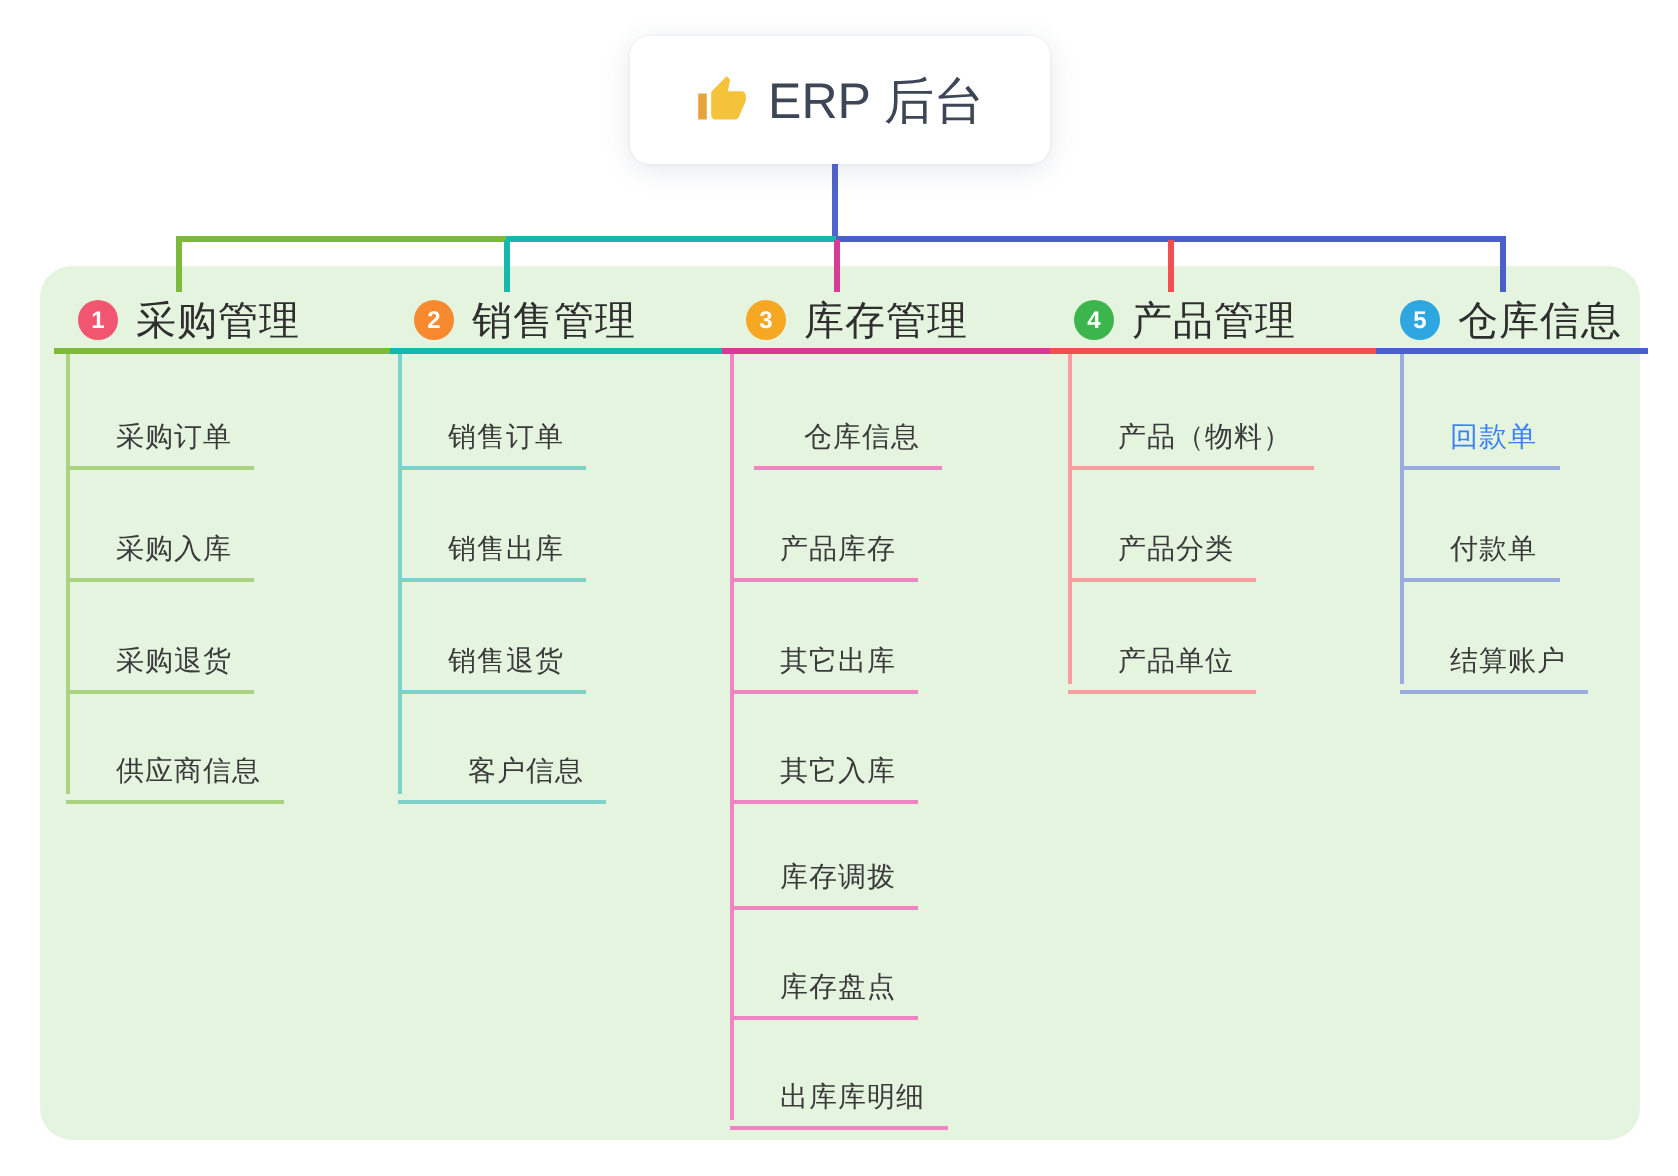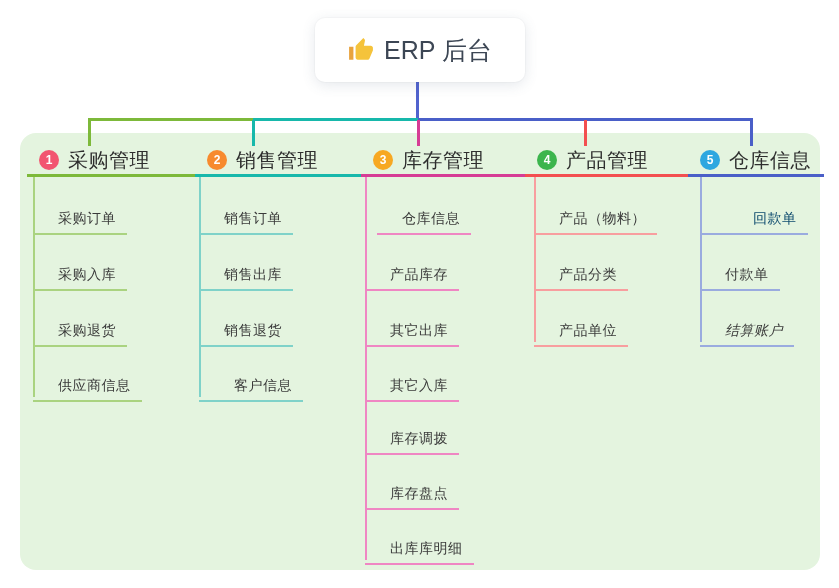--- a/index.html
+++ b/index.html
@@ -123,22 +123,22 @@
       </div>
       <div class="child-item" style="left: 534px; top: 312px; border-bottom-color: rgb(248, 158, 159);">
         <span class="child-label" style="color: rgb(58, 58, 58);">产品单位</span>
       </div>
       <div class="branch-head" style="left: 688px; top: 146px; width: 124px; border-bottom-color: rgb(74, 95, 200);">
         <span class="badge" style="background: rgb(46, 167, 224);">5</span>
         <span class="branch-label">仓库信息</span>
       </div>
       <div class="line" style="left: 700px; top: 177px; width: 2px; height: 165px; background: rgb(154, 171, 223);"></div>
       <div class="child-item" style="left: 700px; top: 200px; border-bottom-color: rgb(154, 171, 223);">
-        <span class="child-label" style="color: #0c4a6e; margin-left: 28px;">回款单</span>
+        <span class="child-label" style="color: #3b82f6;">回款单</span>
       </div>
       <div class="child-item" style="left: 700px; top: 256px; border-bottom-color: rgb(154, 171, 223);">
         <span class="child-label" style="color: rgb(58, 58, 58);">付款单</span>
       </div>
-      <div class="child-item" style="left: 700px; top: 312px; border-bottom-color: rgb(154, 171, 223); font-style: italic;">
+      <div class="child-item" style="left: 700px; top: 312px; border-bottom-color: rgb(154, 171, 223);">
         <span class="child-label" style="color: rgb(58, 58, 58);">结算账户</span>
       </div>
     </div>
 </div>
 
 </body></html>

